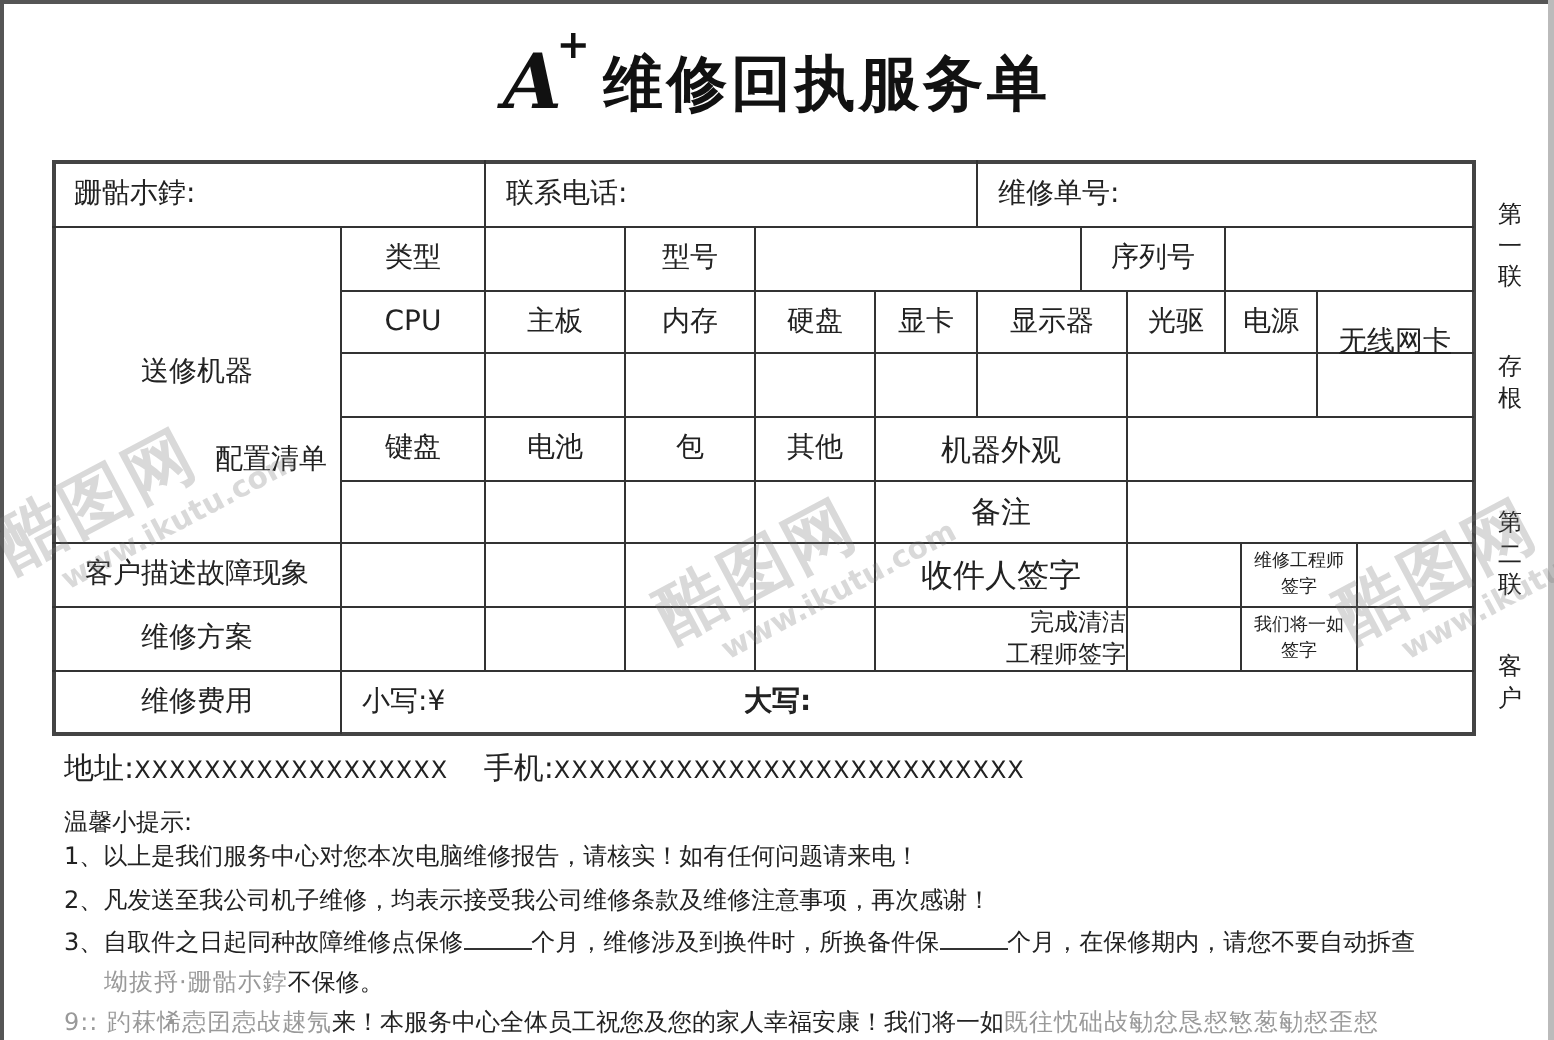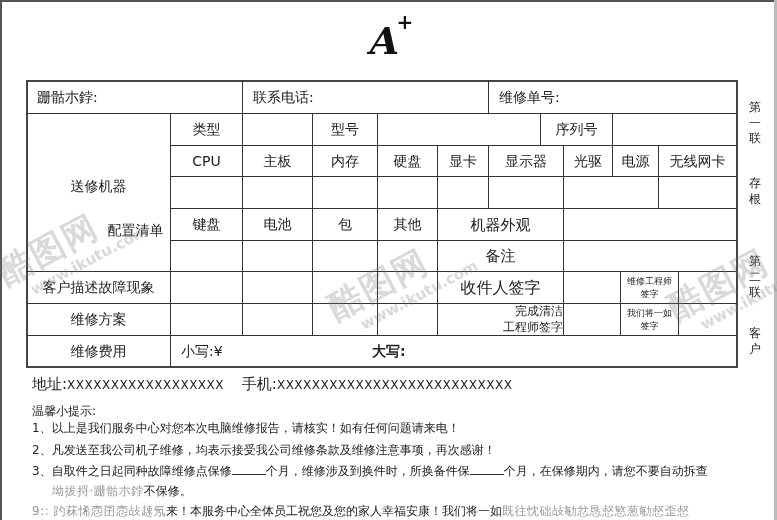--- a/index.html
+++ b/index.html
@@ -62,20 +62,21 @@
 </style>
 </head>
 <body>
 
 <div class="frame-top"></div>
 <div class="frame-left"></div>
 <div class="frame-right"></div>
 
 <div class="title">
   <span class="logo"><span>A</span><sup>+</sup></span>
+  <span>维修回执服务单</span>
 </div>
 
 <div class="grid">
 
   <div class="hl thick-h" style="left:26px;top:80px;width:712px;"></div>
   <div class="hl thick-h" style="left:26px;top:366px;width:712px;"></div>
   <div class="vl thick-v" style="left:26px;top:80px;height:288px;"></div>
   <div class="vl thick-v" style="left:736px;top:80px;height:288px;"></div>
 
   <div class="hl" style="left:26px;top:113px;width:711px;"></div>
@@ -131,21 +132,21 @@
 <div class="cell" style="left:613px;top:114px;width:123px;height:31px;"></div>
 
 <div class="cell" style="left:171px;top:146px;width:71px;height:30px;">CPU</div>
 <div class="cell" style="left:243px;top:146px;width:69px;height:30px;">主板</div>
 <div class="cell" style="left:313px;top:146px;width:64px;height:30px;">内存</div>
 <div class="cell" style="left:378px;top:146px;width:59px;height:30px;">硬盘</div>
 <div class="cell" style="left:438px;top:146px;width:50px;height:30px;">显卡</div>
 <div class="cell" style="left:489px;top:146px;width:74px;height:30px;">显示器</div>
 <div class="cell" style="left:564px;top:146px;width:48px;height:30px;">光驱</div>
 <div class="cell" style="left:613px;top:146px;width:45px;height:30px;">电源</div>
-<div class="cell" style="left:659px;top:146px;width:77px;height:30px;">无线网卡</div>
+<div class="cell" style="left:659px;top:156px;width:77px;height:30px;text-decoration:underline;">无线网卡</div>
 
 <div class="cell" style="left:171px;top:177px;width:71px;height:31px;"></div>
 <div class="cell" style="left:243px;top:177px;width:69px;height:31px;"></div>
 <div class="cell" style="left:313px;top:177px;width:64px;height:31px;"></div>
 <div class="cell" style="left:378px;top:177px;width:59px;height:31px;"></div>
 <div class="cell" style="left:438px;top:177px;width:50px;height:31px;"></div>
 <div class="cell" style="left:489px;top:177px;width:74px;height:31px;"></div>
 <div class="cell" style="left:564px;top:177px;width:94px;height:31px;"></div>
 <div class="cell" style="left:659px;top:177px;width:77px;height:31px;"></div>
 

